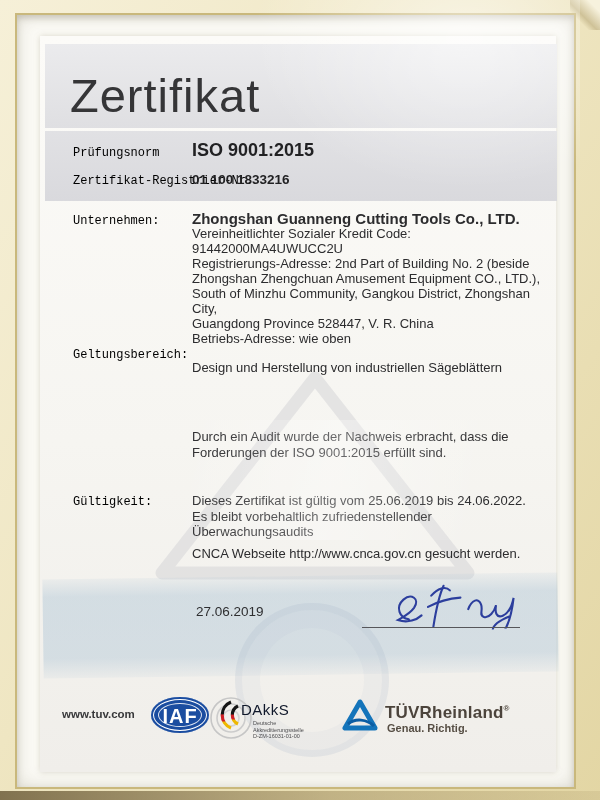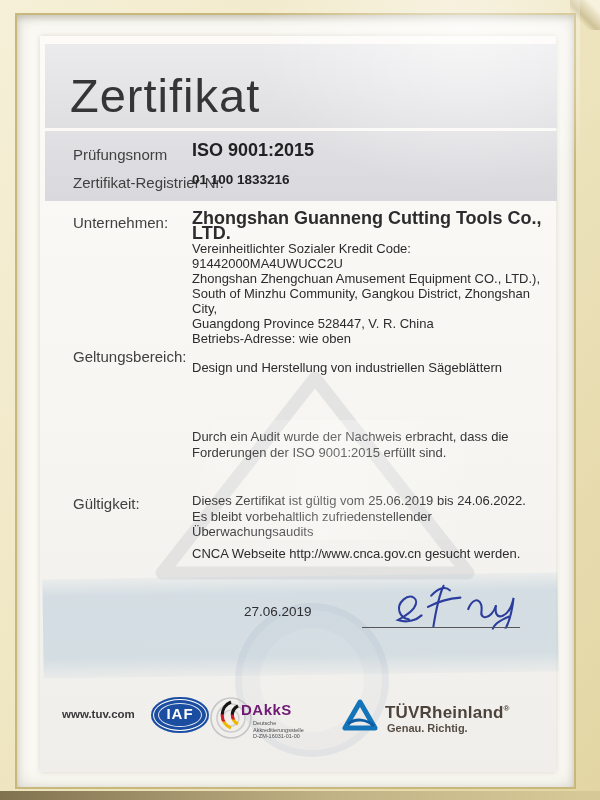--- a/index.html
+++ b/index.html
@@ -17,57 +17,57 @@
   .paper{position:absolute;left:40px;top:36px;right:44px;bottom:28px;
          background:linear-gradient(180deg,#fcfbf8 0%,#f6f5f1 55%,#f0eeea 100%);
          box-shadow:0 0 6px rgba(120,110,80,.25);}
   
   .band1{position:absolute;left:45px;top:44px;width:512px;height:84px;
          background:linear-gradient(180deg,#ebebed,#dfdfe2);}
   .band2{position:absolute;left:45px;top:131px;width:512px;height:70px;
          background:linear-gradient(180deg,#e1e1e4,#d9d9dd);}
   .title{position:absolute;left:70px;top:72px;font-size:47px;line-height:1;
          letter-spacing:1px;color:#353537;}
-  .lbl{position:absolute;font-size:15px;color:#404040;}
+  .lbl{position:absolute;font-size:12px;color:#000000;font-family:Liberation Mono, monospace;}
   .val{position:absolute;font-size:13px;color:#2c2c2e;}
   .iso{font-size:18px;font-weight:bold;color:#212123;}
   .reg{font-size:13.5px;font-weight:bold;color:#212123;}
   .block{position:absolute;font-size:13px;line-height:15px;color:#2c2c2e;width:350px;}
-  .block .bold{font-weight:bold;font-size:18px;}
+  .block .bold{font-weight:bold;font-size:15px;}
   
   .wm{position:absolute;left:150px;top:368px;opacity:.5;pointer-events:none;}
   .glareband{position:absolute;left:43px;top:576px;width:515px;height:99px;
          background:linear-gradient(180deg,rgba(168,193,212,.12),rgba(168,193,212,.42) 18%,rgba(168,193,212,.40) 80%,rgba(168,193,212,.10));
          transform:rotate(-.8deg);pointer-events:none;}
   .stamp{position:absolute;left:235px;top:603px;width:140px;height:140px;border-radius:50%;
          border:7px solid rgba(150,170,195,.16);
          box-shadow:inset 0 0 0 18px rgba(150,170,195,.07);pointer-events:none;}
   .sheen1{position:absolute;left:250px;top:0;width:330px;height:190px;pointer-events:none;
          background:radial-gradient(ellipse at 65% 20%,rgba(255,255,255,.55),transparent 70%);}
   .sheen2{position:absolute;left:0;top:420px;width:600px;height:120px;pointer-events:none;
          background:linear-gradient(100deg,transparent 30%,rgba(255,255,255,.30) 55%,transparent 80%);}
   
-  .date{position:absolute;left:196px;top:604px;font-size:13.5px;color:#2e2e30;margin-left:48px;}
+  .date{position:absolute;left:196px;top:604px;font-size:13.5px;color:#2e2e30;}
   .sig{position:absolute;left:388px;top:580px;transform:rotate(-4deg);}
   .sigline{position:absolute;left:362px;top:627px;width:158px;height:1px;background:#56565a;}
   .issuer{position:absolute;left:350px;top:632px;width:180px;text-align:center;
           font-size:9.5px;line-height:11px;color:#47474b;}
   
   .website{position:absolute;left:62px;top:708px;font-size:11.5px;font-weight:bold;color:#38383a;}
   .iaf{position:absolute;left:151px;top:697px;width:58px;height:36px;}
   .iaf .oval{position:absolute;inset:0;border-radius:50%;background:#1b4da0;
          box-shadow:inset 0 0 0 2px #1b4da0, inset 0 0 0 3px #fff;}
   .iaf .ring{position:absolute;left:7px;top:6px;right:7px;bottom:6px;border-radius:50%;
          border:1px solid rgba(255,255,255,.85);}
   .iaf .txt{position:absolute;left:0;right:0;top:8px;text-align:center;color:#fff;
-         font-size:15px;font-weight:bold;letter-spacing:1px;}
+         font-size:20px;font-weight:bold;letter-spacing:1px;}
   .dakks{position:absolute;left:213px;top:698px;width:120px;height:46px;}
   .dakks .rings{position:absolute;left:-4px;top:-2px;}
   .dakks .mark{position:absolute;left:6px;top:2px;}
-  .dakks .name{position:absolute;left:28px;top:3px;font-size:15px;font-weight:bold;color:#701a75;letter-spacing:.5px;}
+  .dakks .name{position:absolute;left:28px;top:3px;font-size:15px;font-weight:normal;color:#0f172a;letter-spacing:.5px;}
   .dakks .sub{position:absolute;left:40px;top:22px;font-size:5.5px;line-height:6.5px;color:#4c4c4e;}
   .tuv{position:absolute;left:341px;top:696px;}
   .tuv .tri{position:absolute;left:0;top:2px;}
   .tuv .brand{position:absolute;left:44px;top:7px;font-size:17px;font-weight:bold;color:#4c443c;letter-spacing:.2px;white-space:nowrap;}
   .tuv .brand sup{font-size:8px;}
   .tuv .tag{position:absolute;left:46px;top:26px;font-size:11px;font-weight:bold;color:#564e44;white-space:nowrap;}
 </style>
 </head>
 <body>
 
@@ -89,20 +89,21 @@
 
   <div class="lbl" style="left:73px;top:146px">Prüfungsnorm</div>
   <div class="val iso" style="left:192px;top:140px">ISO 9001:2015</div>
   <div class="lbl" style="left:73px;top:174px">Zertifikat-Registrier-Nr.</div>
   <div class="val reg" style="left:192px;top:172px">01 100 1833216</div>
 
   <div class="lbl" style="left:73px;top:214px">Unternehmen:</div>
   <div class="block" style="left:192px;top:211px">
     <div class="bold">Zhongshan Guanneng Cutting Tools Co., LTD.</div>
     <div>Vereinheitlichter Sozialer Kredit Code: 91442000MA4UWUCC2U</div>
+    <div>Registrierungs-Adresse: 2nd Part of Building No. 2 (beside</div>
     <div>Zhongshan Zhengchuan Amusement Equipment CO., LTD.),</div>
     <div>South of Minzhu Community, Gangkou District, Zhongshan City,</div>
     <div>Guangdong Province 528447, V. R. China</div>
     <div>Betriebs-Adresse: wie oben</div>
   </div>
 
   <div class="lbl" style="left:73px;top:348px">Geltungsbereich:</div>
   <div class="val" style="left:192px;top:360px">Design und Herstellung von industriellen Sägeblättern</div>
 
   <div class="block" style="left:192px;top:429px;line-height:15.5px">

